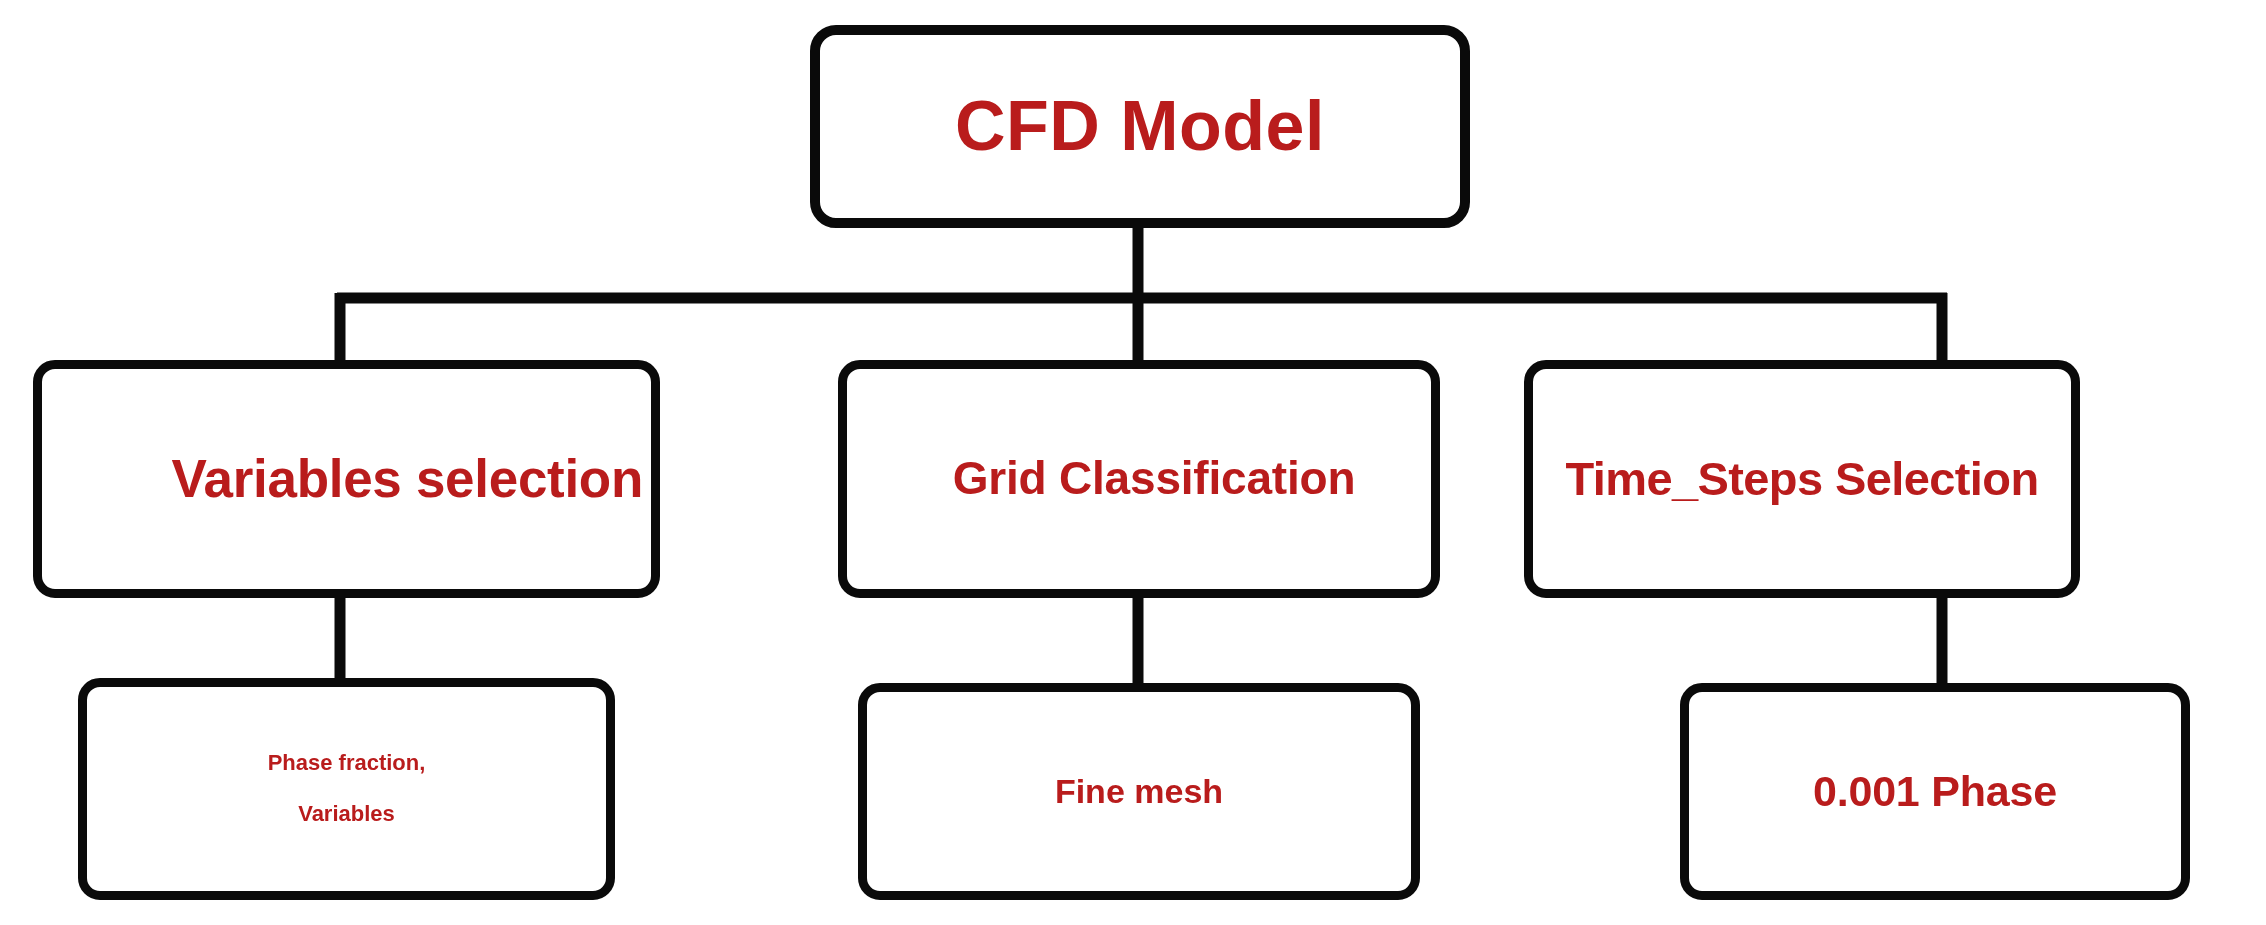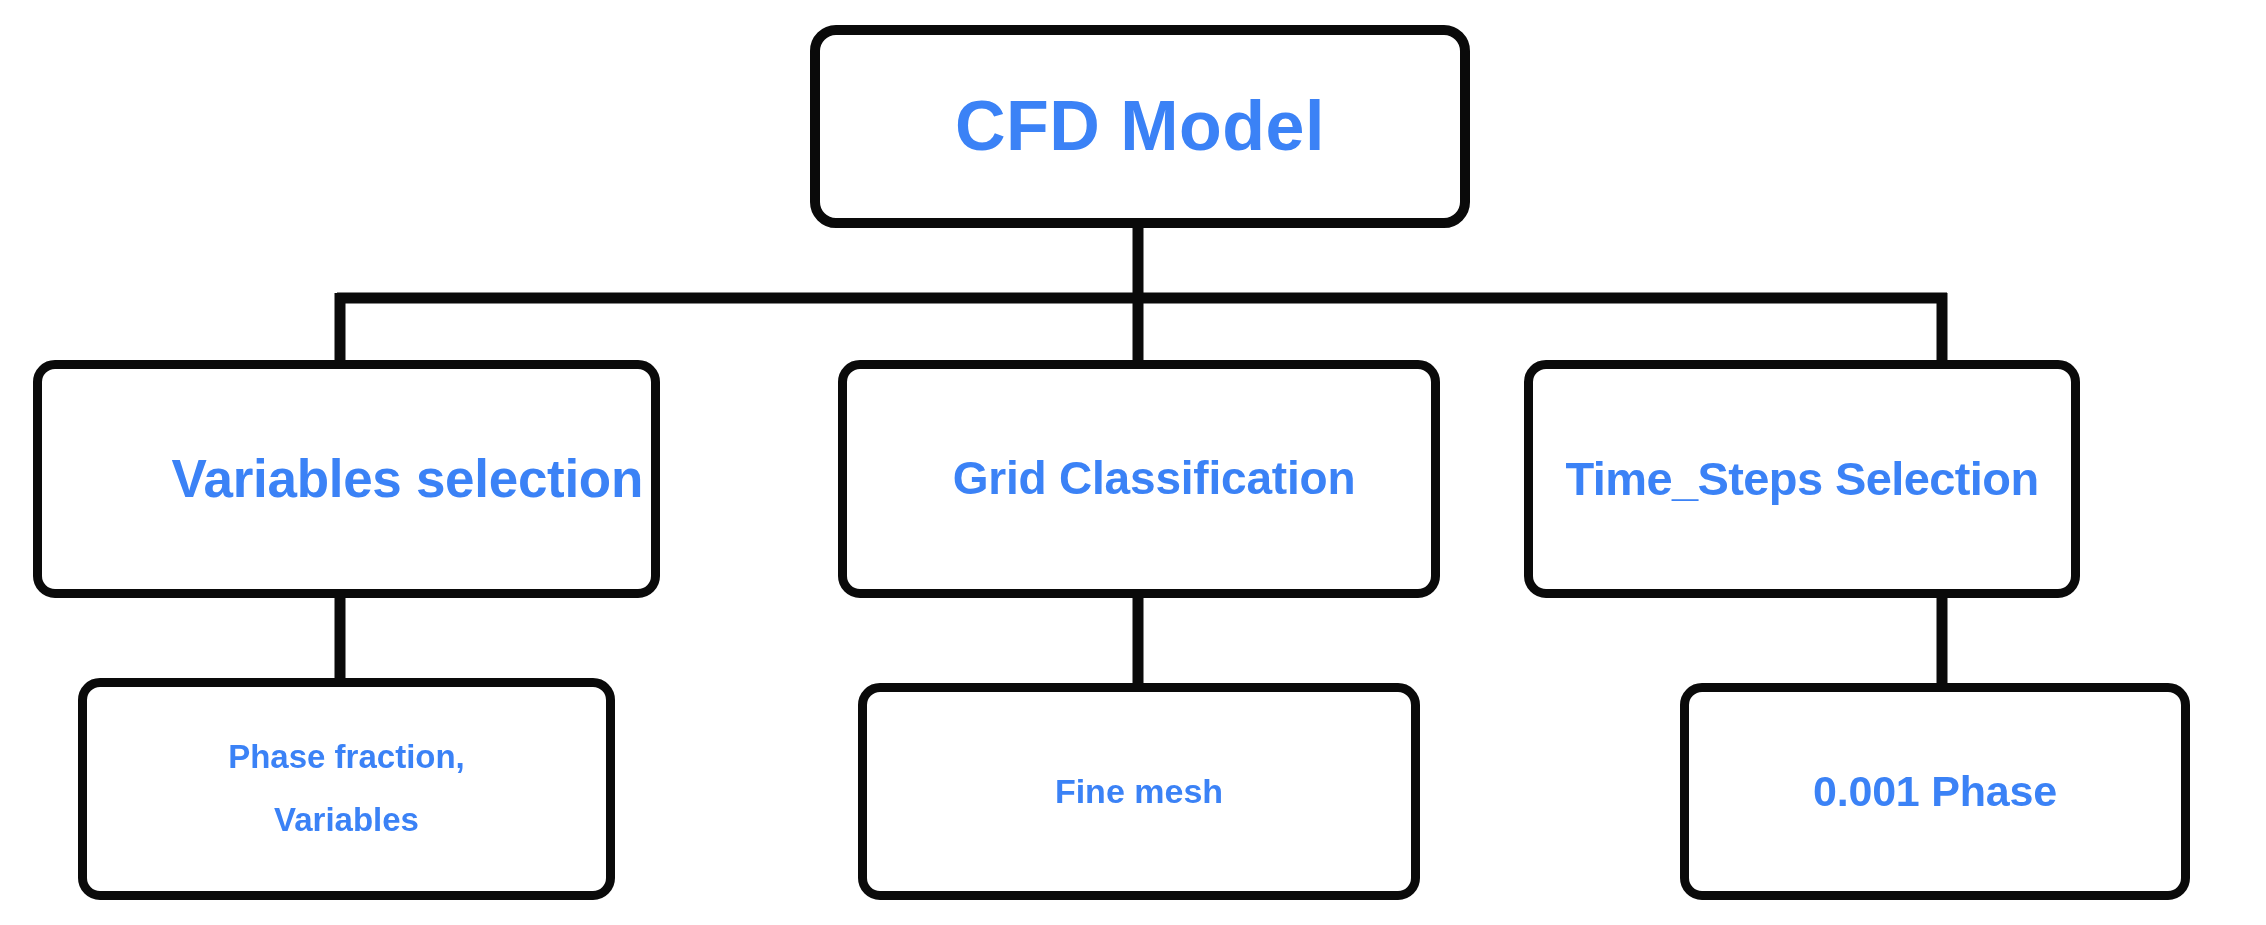--- a/index.html
+++ b/index.html
@@ -32,21 +32,21 @@
     position: absolute;
     z-index: 2;
     box-sizing: border-box;
     background: #ffffff;
     border: 9px solid #0a0a0a;
     border-radius: 22px;
     display: flex;
     align-items: center;
     justify-content: center;
     text-align: center;
-    color: #3b82f6;
+    color: #b91c1c;
     line-height: 1.12;
   }
   .node .label {
     display: block;
     width: 100%;
     padding: 0 8px;
     box-sizing: border-box;
   }
   
   #node-root {
@@ -84,21 +84,21 @@
     font-weight: bold;
     letter-spacing: -0.6px;
   }
   
   .level3 { height: 222px; }
   #node-vars-detail { left: 78px;   top: 678px; width: 537px; }
   #node-fine-mesh   { left: 858px;  top: 683px; width: 562px; height: 217px; }
   #node-timestep-val{ left: 1680px; top: 683px; width: 510px; height: 217px; }
 
   #node-vars-detail .label {
-    font-size: 33px;
+    font-size: 22px;
     font-weight: bold;
   }
   #node-vars-detail .line1 { display: block; margin-bottom: 26px; }
   #node-vars-detail .line2 { display: block; margin-bottom: 6px; }
   #node-vars-detail .line3 { display: block; }
 
   #node-fine-mesh .label {
     font-size: 34px;
     font-weight: bold;
   }

